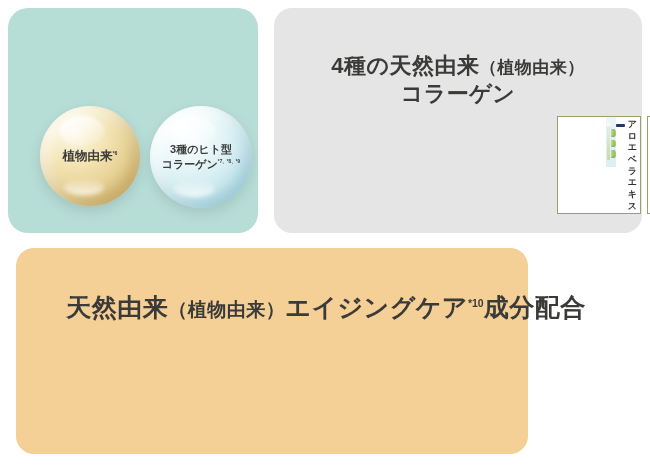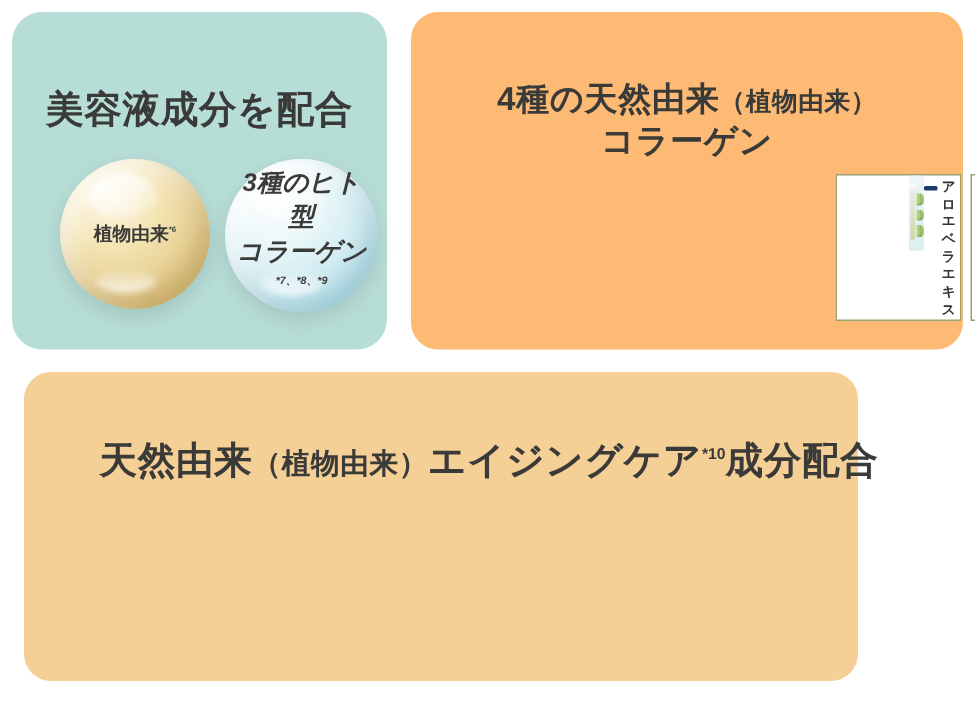--- a/index.html
+++ b/index.html
@@ -32,26 +32,26 @@
   }
   #panel-serum {
     left: 8px; top: 8px;
     width: 250px; height: 225px;
     background: #b7ddd7;
     border-radius: 20px;
   }
   #panel-moisture {
     left: 274px; top: 8px;
     width: 368px; height: 225px;
-    background: #fdba74;
+    background: #e5e5e5;
     border-radius: 18px;
   }
   #panel-aging {
     left: 16px; top: 248px;
-    width: 556px; height: 206px;
+    width: 512px; height: 206px;
     background: #f4cf96;
     border-radius: 18px;
   }
 
   
   .heading {
     text-align: center;
     font-weight: bold;
     color: #3a3a38;
     letter-spacing: 0.5px;
@@ -112,28 +112,27 @@
     background:
       radial-gradient(circle at 34% 26%, #fdf8e6 0%, #f4e5b4 32%, #e8d296 58%, #d8bd7a 82%, #c9a95f 100%);
     box-shadow:
       inset -6px -7px 14px rgba(150,115,45,0.30),
       inset 7px 8px 16px rgba(255,255,255,0.75),
       0 5px 12px rgba(90,110,105,0.22);
   }
   #bubble-ceramide {
     left: 142px; top: 2px;
     width: 102px; height: 102px;
-    font-size: 17px;
+    font-size: 11px;
     background:
       radial-gradient(circle at 33% 25%, #ffffff 0%, #ecf8f9 28%, #d3edf2 55%, #b9e1ea 80%, #a6d6e2 100%);
     box-shadow:
       inset -6px -7px 14px rgba(70,130,150,0.26),
       inset 7px 8px 16px rgba(255,255,255,0.85),
       0 5px 12px rgba(90,110,105,0.20);
-    font-style: italic;
   }
   .bubble .gloss {
     position: absolute;
     left: 19%; top: 10%;
     width: 46%; height: 30%;
     border-radius: 50%;
     background: linear-gradient(160deg, rgba(255,255,255,0.92), rgba(255,255,255,0.05));
     filter: blur(1.5px);
     pointer-events: none;
   }
@@ -238,21 +237,20 @@
       linear-gradient(125deg, #3e5c26 0%, #4f7a2e 32%, #6d9b3c 62%, #43631f 100%);
   }
 </style>
 </head>
 <body>
 
 <div class="stage">
 
   <section class="panel" id="panel-serum">
 
-    <h2 class="heading" id="serum-heading">美容液成分を配合</h2>
 
     <div class="droplets">
 
       <div class="bubble" id="bubble-collagen">
         <span class="gloss"></span>
         <span class="gloss-bottom"></span>
         <span class="btext"><span>植物由来</span><span class="sup">*6</span></span>
       </div>
 
       <div class="bubble" id="bubble-ceramide">

